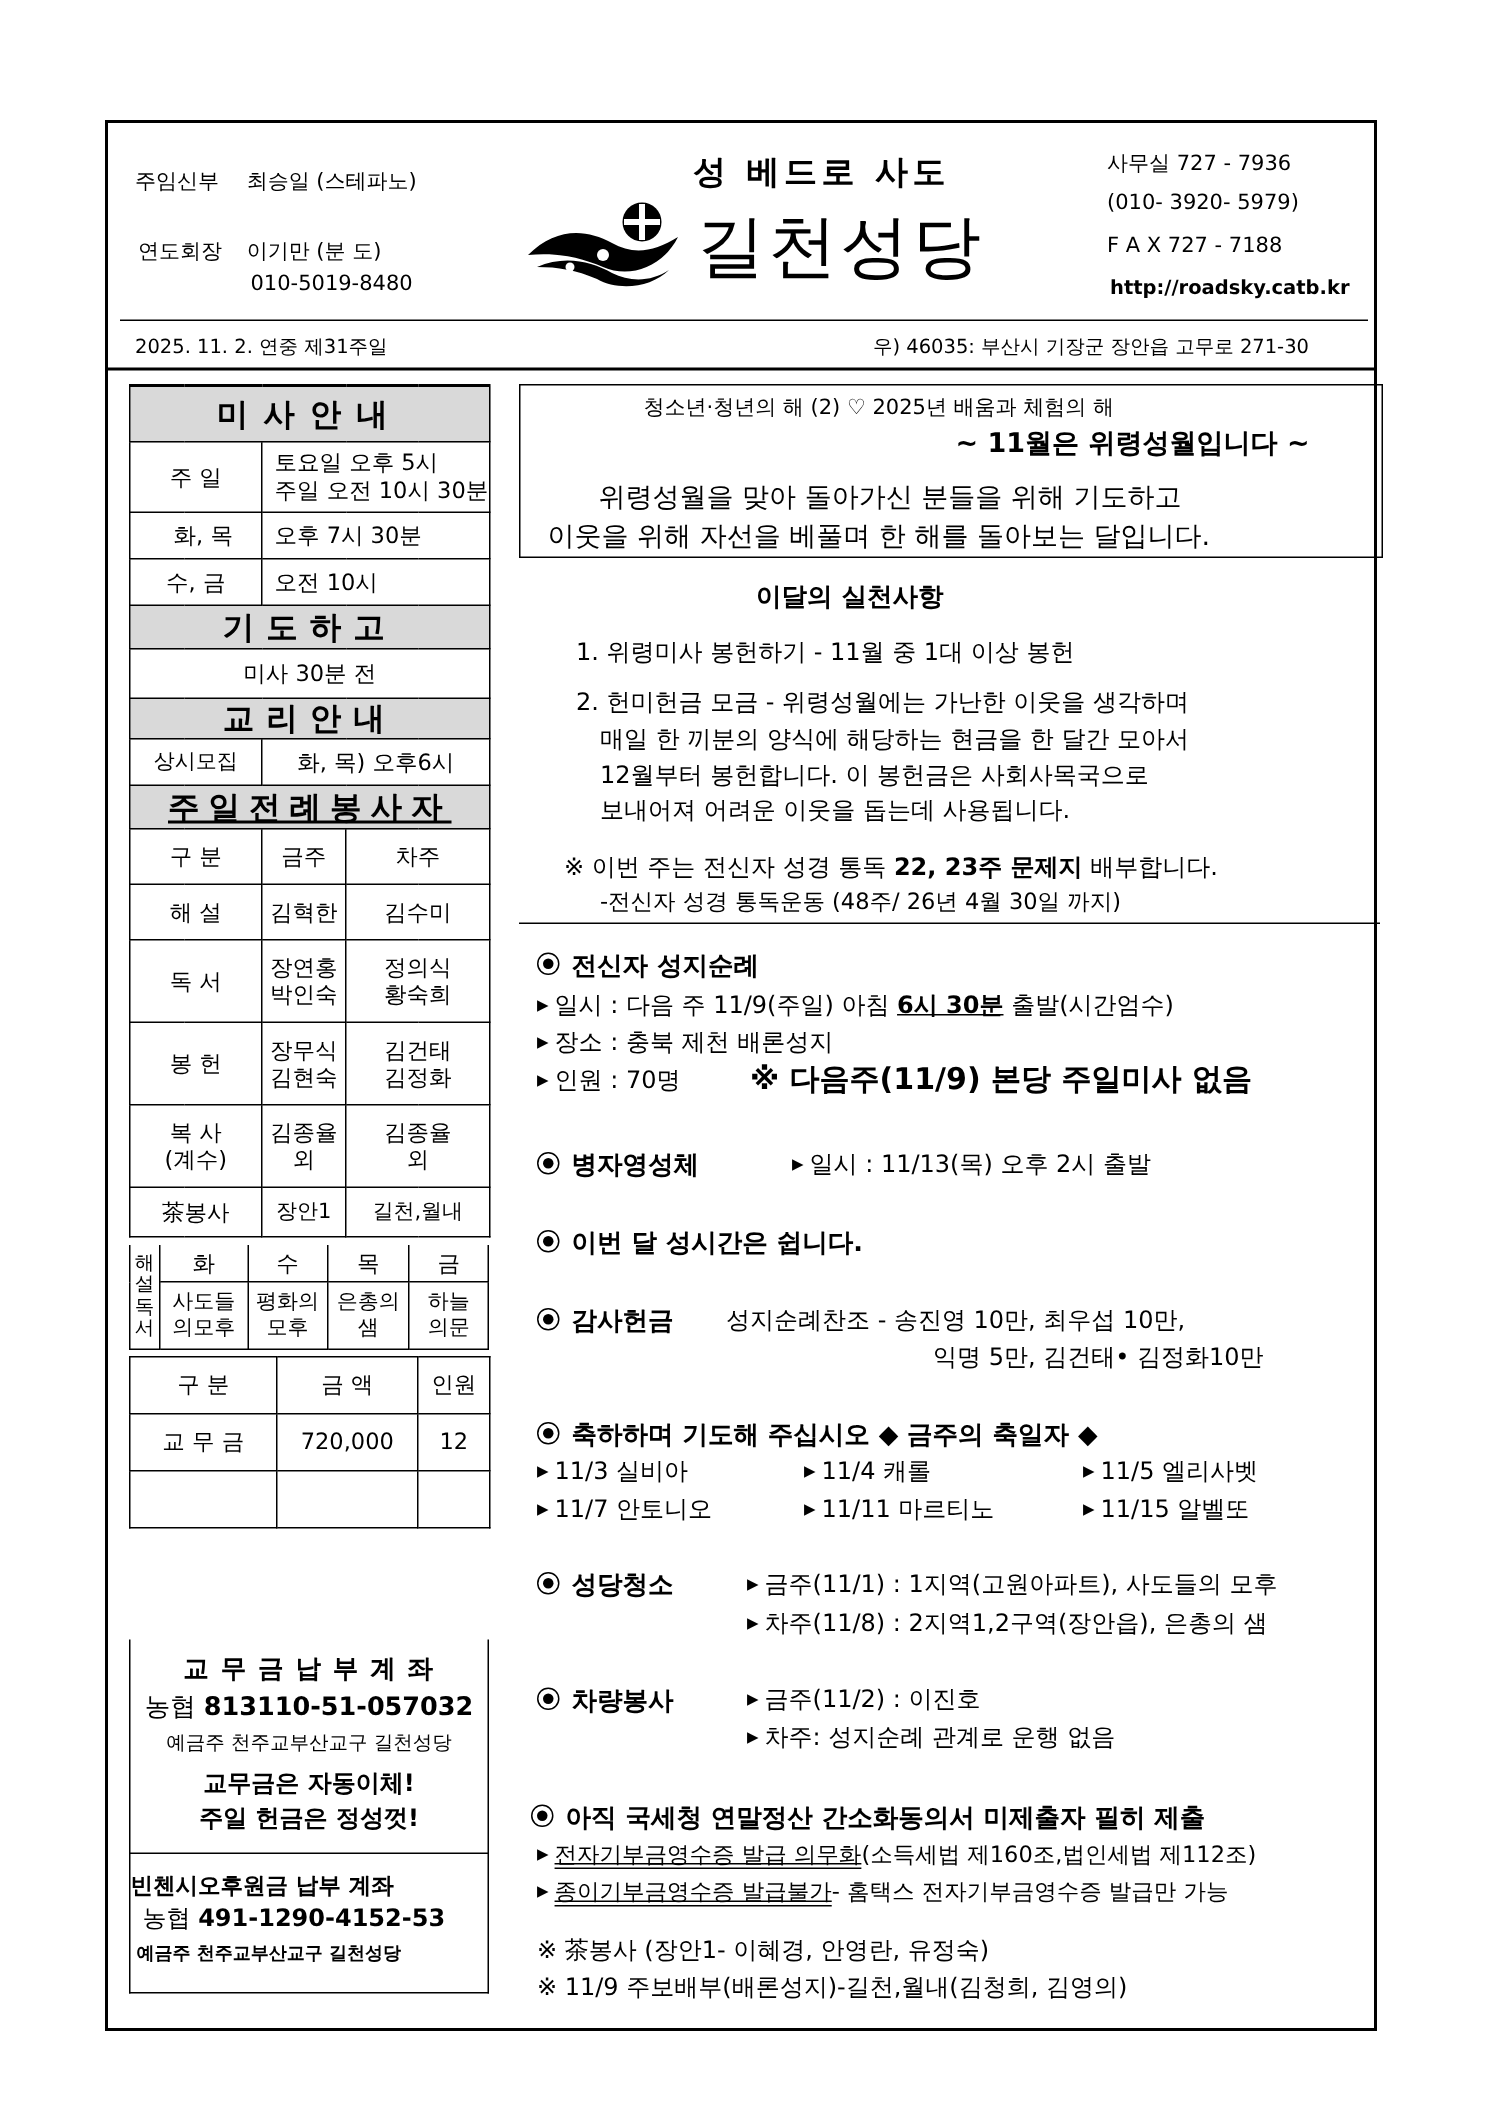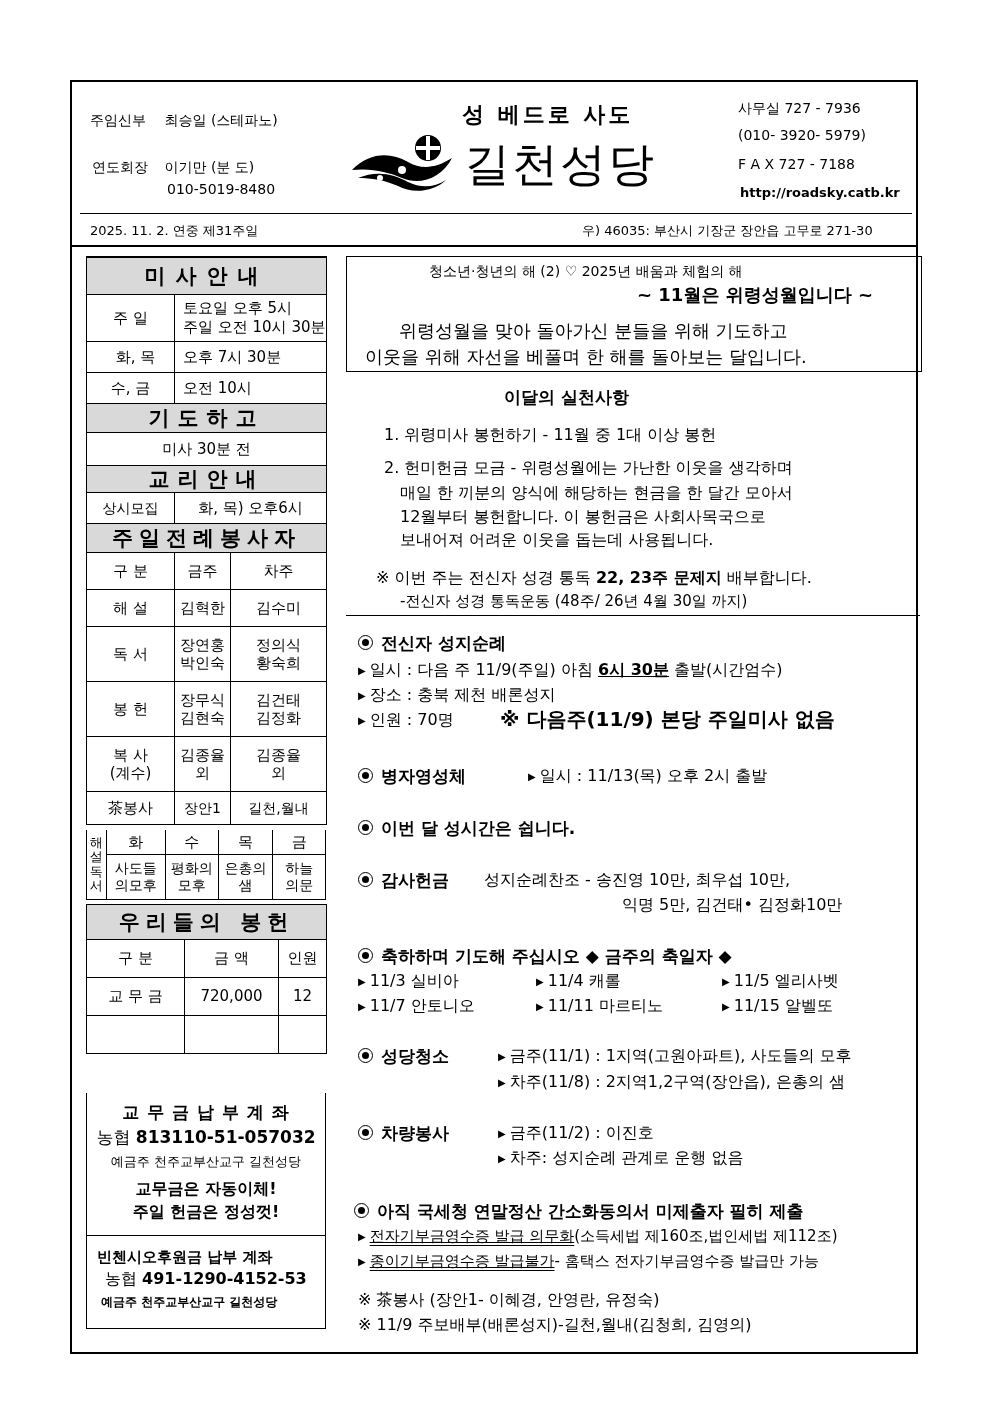--- a/index.html
+++ b/index.html
@@ -104,21 +104,21 @@
           <td colspan="5" style="height:32px;">미사 30분 전</td>
         </tr>
     <tr class="shead2">
           <td colspan="5" style="height:26px;">교리안내</td>
         </tr>
     <tr>
       <td colspan="2" style="height:30px;font-size:14px;">상시모집</td>
       <td colspan="3">화, 목) 오후6시</td>
     </tr>
     <tr class="shead2">
-          <td colspan="5" style="height:28px;letter-spacing:6px;">주일전례봉사자</td>
+          <td colspan="5" style="height:28px;letter-spacing:6px;text-decoration:underline;">주일전례봉사자</td>
         </tr>
     <tr>
       <td colspan="2" style="height:36px;">구 분</td>
       <td colspan="1" style="width:70px;">금주</td>
       <td colspan="2">차주</td>
     </tr>
     <tr>
       <td colspan="2" style="height:36px;">해 설</td>
       <td>김혁한</td>
       <td colspan="2">김수미</td>
@@ -209,23 +209,20 @@
   </tbody>
     </table>
 
   <table class="lt" style="top:822px;">
     <colgroup>
         <col style="width:98px">
         <col style="width:94px">
         <col style="width:48px">
       </colgroup>
     <tbody>
-        <tr class="shead2">
-          <td colspan="3" style="height:34px;letter-spacing:6px;">우리들의 봉헌</td>
-        </tr>
     <tr>
       <td style="height:37px;">구 분</td>
       <td>금 액</td>
       <td>인원</td>
     </tr>
     <tr>
       <td style="height:37px;">교 무 금</td>
       <td>720,000</td>
       <td>12</td>
     </tr>
@@ -240,21 +237,21 @@
   <div class="acct" style="top:1011px;height:143px;padding-top:8px;">
     <div class="b" style="font-size:17px;letter-spacing:1px;">교 무 금  납 부 계 좌</div>
     <div style="font-size:17px;margin-top:2px;">
       <span>농협</span>
       <b>813110-51-057032</b>
     </div>
     <div style="font-size:13px;margin-top:4px;">예금주 천주교부산교구 길천성당</div>
     <div class="b" style="font-size:16px;margin-top:8px;">교무금은 자동이체!</div>
     <div class="b" style="font-size:16px;margin-top:2px;">주일 헌금은 정성껏!</div>
   </div>
-  <div class="acct" style="top:1154px;height:93px;padding-top:12px;text-align:left;padding-left:10px;">
+  <div class="acct" style="top:1154px;height:93px;padding-top:12px;text-align:left;">
     <div class="b" style="font-size:15px;">빈첸시오후원금 납부 계좌</div>
     <div style="font-size:16px;margin-top:2px;padding-left:8px;">
       <span>농협</span>
       <b>491-1290-4152-53</b>
     </div>
     <div class="b" style="font-size:12px;margin-top:4px;padding-left:4px;">예금주 천주교부산교구 길천성당</div>
   </div>
 
   <div class="box1">
     <div class="r-text" style="left:82px;top:6px;font-size:14px;">청소년·청년의 해 (2)  ♡  2025년 배움과 체험의 해</div>

